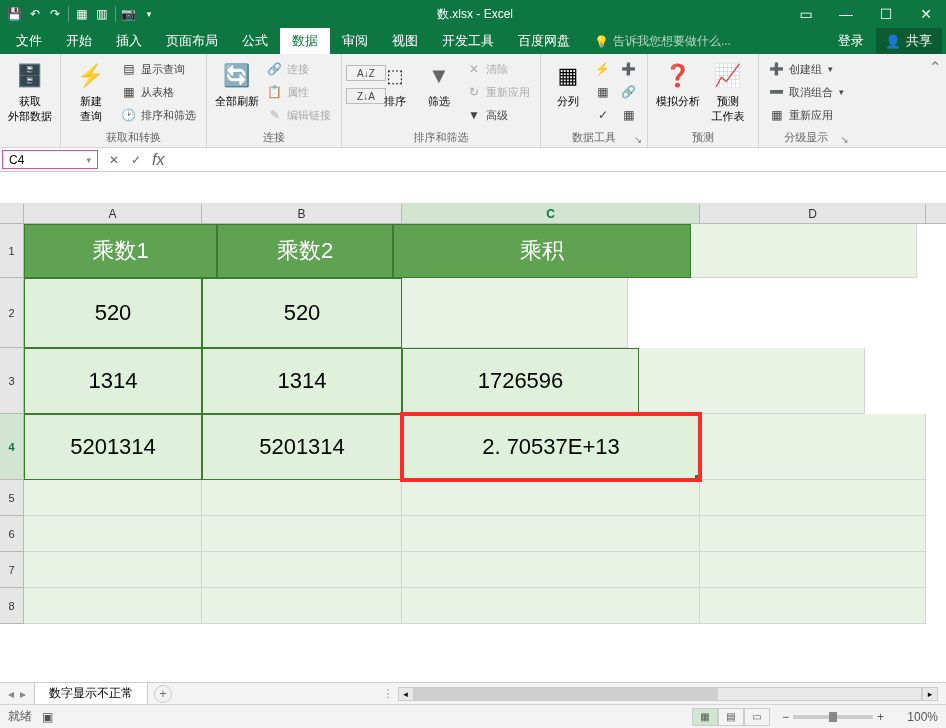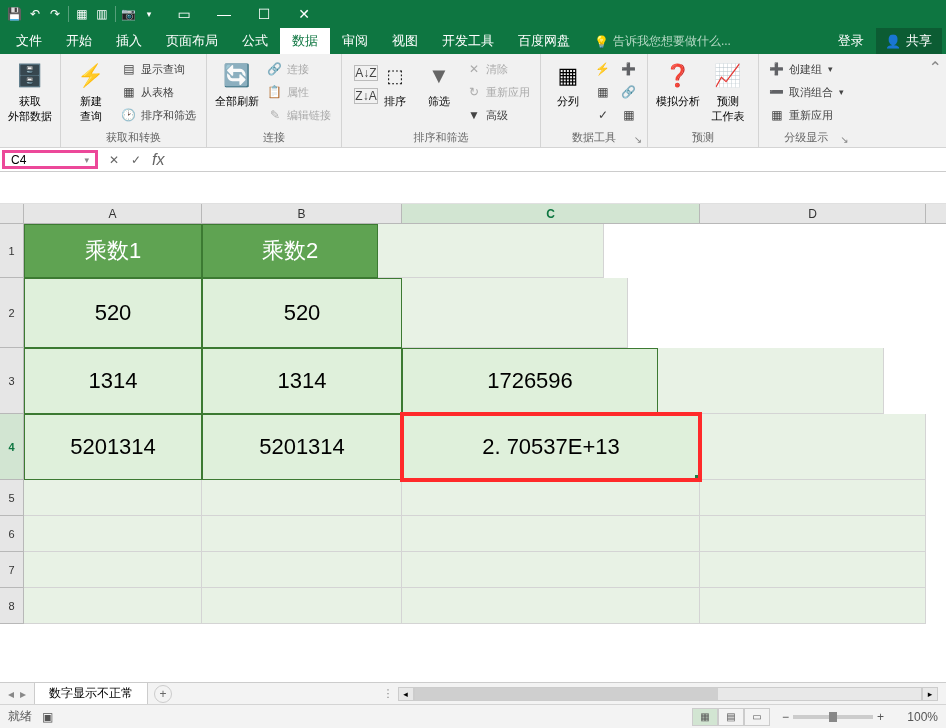--- a/index.html
+++ b/index.html
@@ -30,25 +30,25 @@
 .rgroup .glabel { text-align: center; font-size: 11px; color: #666; padding-top: 2px; }
 .bigbtn { display: flex; flex-direction: column; align-items: center; justify-content: flex-start; width: 48px; height: 70px; cursor: pointer; font-size: 11px; text-align: center; padding-top: 2px; gap: 2px; }
 .bigbtn .icon { width: 32px; height: 32px; display: flex; align-items: center; justify-content: center; font-size: 22px; }
 .smcol { display: flex; flex-direction: column; gap: 1px; }
 .smbtn { display: flex; align-items: center; height: 22px; padding: 0 4px; cursor: pointer; font-size: 11px; gap: 4px; color: #444; white-space: nowrap; }
 .smbtn.disabled { color: #aaa; cursor: default; }
 .smbtn .si { width: 16px; height: 16px; display: flex; align-items: center; justify-content: center; font-size: 12px; }
 .rgroup .dlg { position: absolute; right: 3px; bottom: 2px; font-size: 10px; color: #888; width: 12px; height: 12px; display: flex; align-items: center; justify-content: center; cursor: pointer; }
 .rgroup { position: relative; }
 .sorticon { display: flex; flex-direction: column; gap: 1px; }
-.sorticon .az { border: 1px solid #bbb; width: 24px; height: 20px; font-size: 12px; display: flex; align-items: center; justify-content: center; margin-left: 12px; }
+.sorticon .az { border: 1px solid #bbb; width: 40px; height: 20px; font-size: 10px; display: flex; align-items: center; justify-content: center; margin-left: 12px; }
 
 
 .nbar { height: 24px; display: flex; border-bottom: 1px solid #ccc; background: #fff; }
-.nbox { width: 96px; border: 3px solid #ec4899; margin: 2px; padding: 0 6px; font-size: 12px; display: flex; align-items: center; }
+.nbox { width: 96px; border: 1px solid #ec4899; margin: 2px; padding: 0 6px; font-size: 12px; display: flex; align-items: center; }
 .nbox .dd { margin-left: auto; color: #888; font-size: 9px; }
 .fxbtns { display: flex; align-items: center; gap: 2px; padding: 0 4px; }
 .fxbtn { width: 20px; height: 20px; display: flex; align-items: center; justify-content: center; color: #666; cursor: pointer; font-size: 12px; }
 .fxlabel { font-style: italic; color: #666; padding: 0 4px; }
 .fbar { flex: 1; padding: 2px 6px; font-size: 13px; display: flex; align-items: center; }
 .fbar .expand { color: #888; font-size: 10px; padding: 0 4px; }
 .fbar-extra { height: 32px; border-bottom: 1px solid #e0e0e0; background: #fff; }
 
 
 .gridwrap { flex: 1; display: flex; flex-direction: column; background: #fff; overflow: hidden; }
@@ -100,20 +100,21 @@
     <span class="icon">💾</span>
     <span class="icon">↶</span>
     <span class="icon">↷</span>
     <span class="sep"></span>
     <span class="icon">▦</span>
     <span class="icon">▥</span>
     <span class="sep"></span>
     <span class="icon">📷</span>
     <span class="icon" style="font-size:9px">▾</span>
   </div>
+  <div class="title">数.xlsx - Excel</div>
   <div class="winbtns">
     <div class="wbtn">▭</div>
     <div class="wbtn">—</div>
     <div class="wbtn">☐</div>
     <div class="wbtn close">✕</div>
   </div>
 </div>
 
 <div class="menubar">
   <div class="tab">文件</div>
@@ -332,37 +333,38 @@
     <div class="corner"></div>
     <div class="ch" style="width:178px">A</div>
     <div class="ch" style="width:200px">B</div>
     <div class="ch sel" style="width:298px">C</div>
     <div class="ch" style="width:226px">D</div>
   </div>
   <div class="gridarea">
 
     <div class="row" style="height:54px">
       <div class="rn">1</div>
-      <div class="cell hdrcell" style="width:178px">乘数1</div>
+      <div class="cell hdrcell" style="width:193px">乘数1</div>
       <div class="cell hdrcell" style="width:176px">乘数2</div>
+      <div class="cell hdrcell" style="width:298px">乘积</div>
       <div class="cell greenplain" style="width:226px"></div>
     </div>
 
     <div class="row" style="height:70px">
       <div class="rn">2</div>
       <div class="cell datacell" style="width:178px">520</div>
       <div class="cell datacell" style="width:200px">520</div>
       <div class="cell greenplain" style="width:226px"></div>
     </div>
 
     <div class="row" style="height:66px">
       <div class="rn">3</div>
       <div class="cell datacell" style="width:178px">1314</div>
       <div class="cell datacell" style="width:200px">1314</div>
-      <div class="cell datacell" style="width:256px">1726596</div>
+      <div class="cell datacell" style="width:237px">1726596</div>
       <div class="cell greenplain" style="width:226px"></div>
     </div>
 
     <div class="row" style="height:66px">
       <div class="rn sel">4</div>
       <div class="cell datacell" style="width:178px">5201314</div>
       <div class="cell datacell" style="width:200px">5201314</div>
       <div class="cell datacell" style="width:298px">2. 70537E+13</div>
       <div class="cell greenplain" style="width:226px"></div>
     </div>

